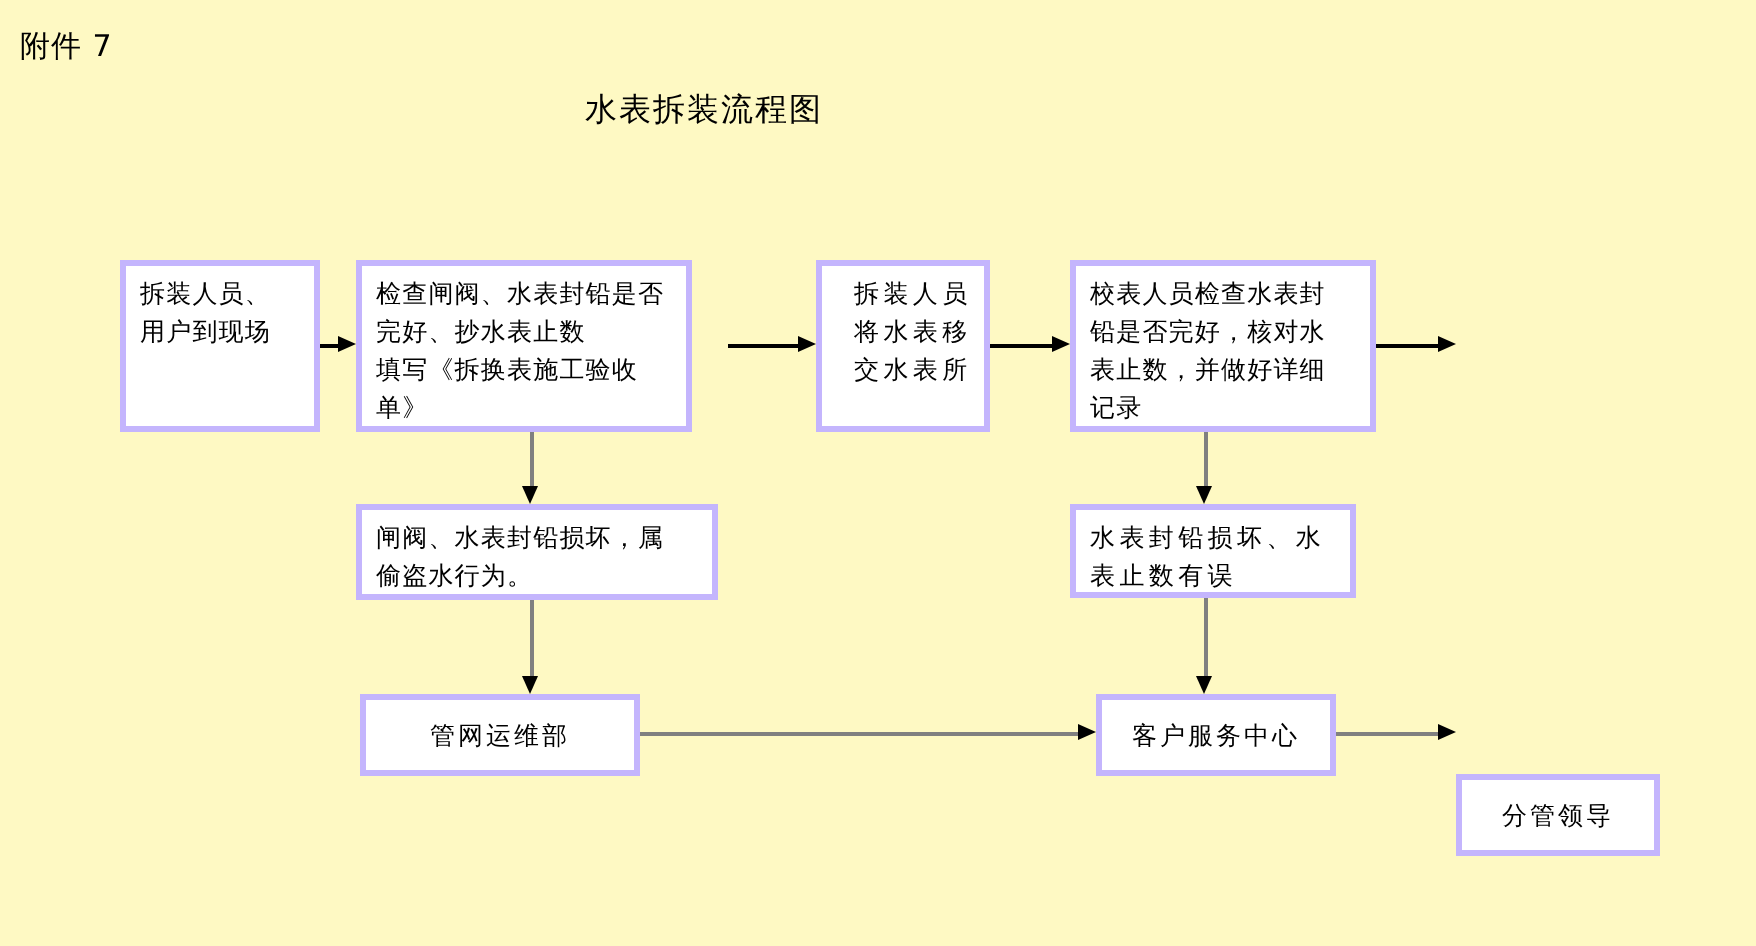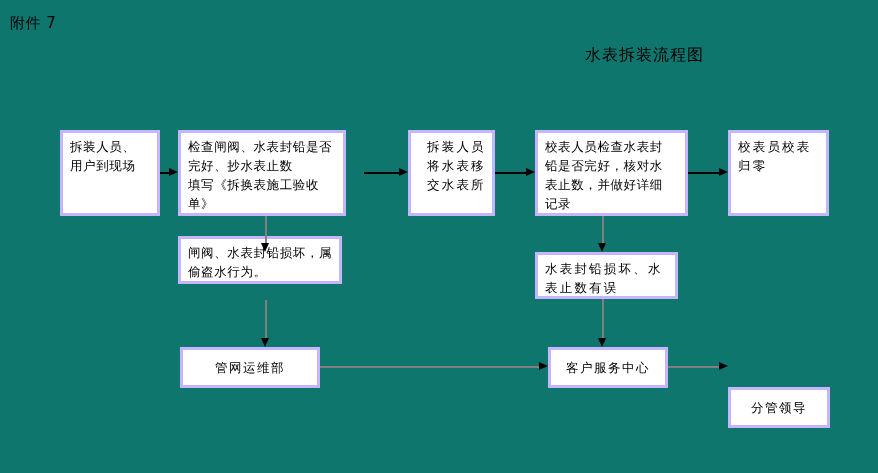--- a/index.html
+++ b/index.html
@@ -7,38 +7,38 @@
     padding: 0;
     background: #ffffff;
   }
   body {
     font-family: "DejaVu Sans", "Liberation Sans", sans-serif;
   }
   #page {
     position: relative;
     width: 878px;
     height: 473px;
-    background: #0f766e;
+    background: #fef9c3;
     overflow: hidden;
   }
   .attachment-label {
     position: absolute;
     left: 10px;
     top: 14px;
     font-size: 15px;
     color: #000000;
     letter-spacing: 0.5px;
     white-space: nowrap;
   }
   .chart-title {
     position: absolute;
     left: 0;
     top: 45px;
     width: 704px;
-    text-align: right;
+    text-align: center;
     font-size: 16px;
     color: #000000;
     letter-spacing: 1px;
   }
   .node {
     position: absolute;
     box-sizing: border-box;
     border: 3px solid #c4b5fd;
     background: #ffffff;
     color: #000000;
@@ -103,24 +103,22 @@
 
   <div class="node sparse" style="left:408px; top:130px;  width:87px;  height:86px;padding-left:16px;">拆装人员
 将水表移
 交水表所</div>
 
   <div class="node" style="left:535px; top:130px;  width:153px; height:86px;">校表人员检查水表封
 铅是否完好，核对水
 表止数，并做好详细
 记录</div>
 
-  <div class="node sparse" style="left:728px; top:130px;  width:101px; height:86px;">校表员校表
-归零</div>
 
-  <div class="node" style="left:178px; top:236px;  width:164px; height:48px;">闸阀、水表封铅损坏，属
+  <div class="node" style="left:178px; top:252px;  width:181px; height:48px;">闸阀、水表封铅损坏，属
 偷盗水行为。</div>
 
   <div class="node sparse" style="left:535px; top:252px;  width:143px; height:47px;">水表封铅损坏、水
 表止数有误</div>
 
   <div class="node center" style="left:548px; top:347px;  width:120px; height:41px;">客户服务中心</div>
 
   <div class="node center" style="left:180px; top:347px;  width:140px; height:41px;">管网运维部</div>
 
   <div class="node center" style="left:728px; top:347px;  width:102px; height:41px;margin-top:40px;">分管领导</div>

